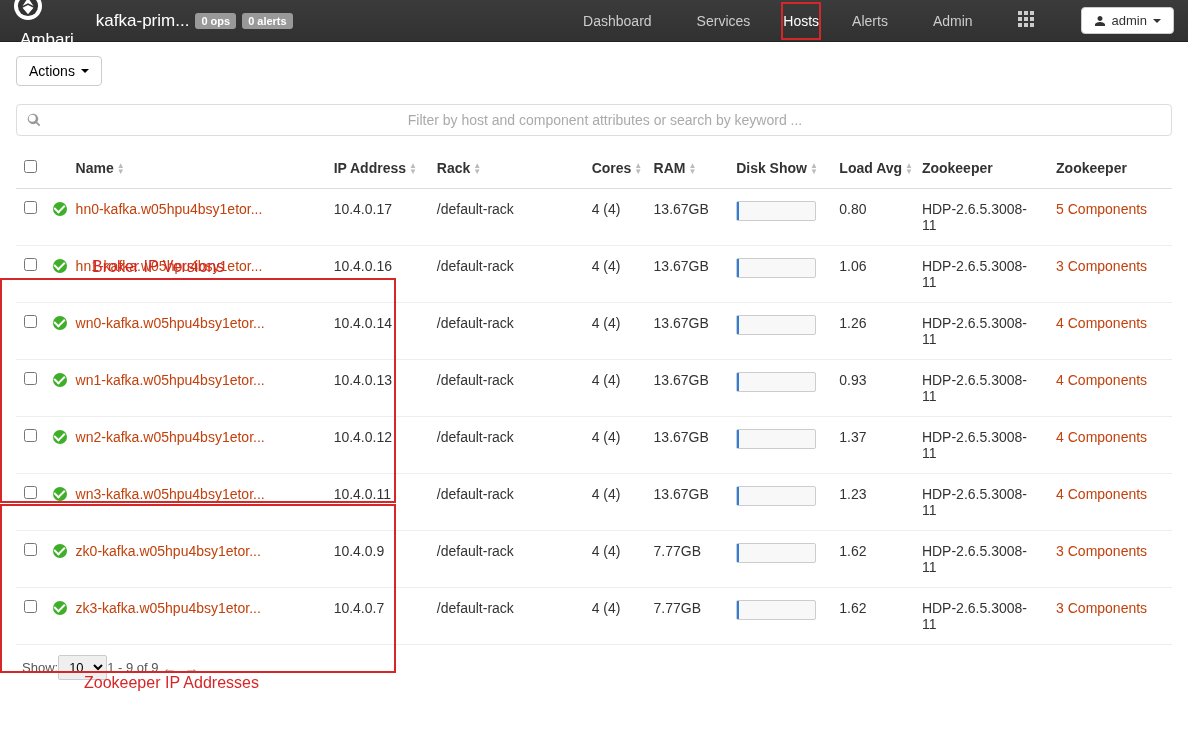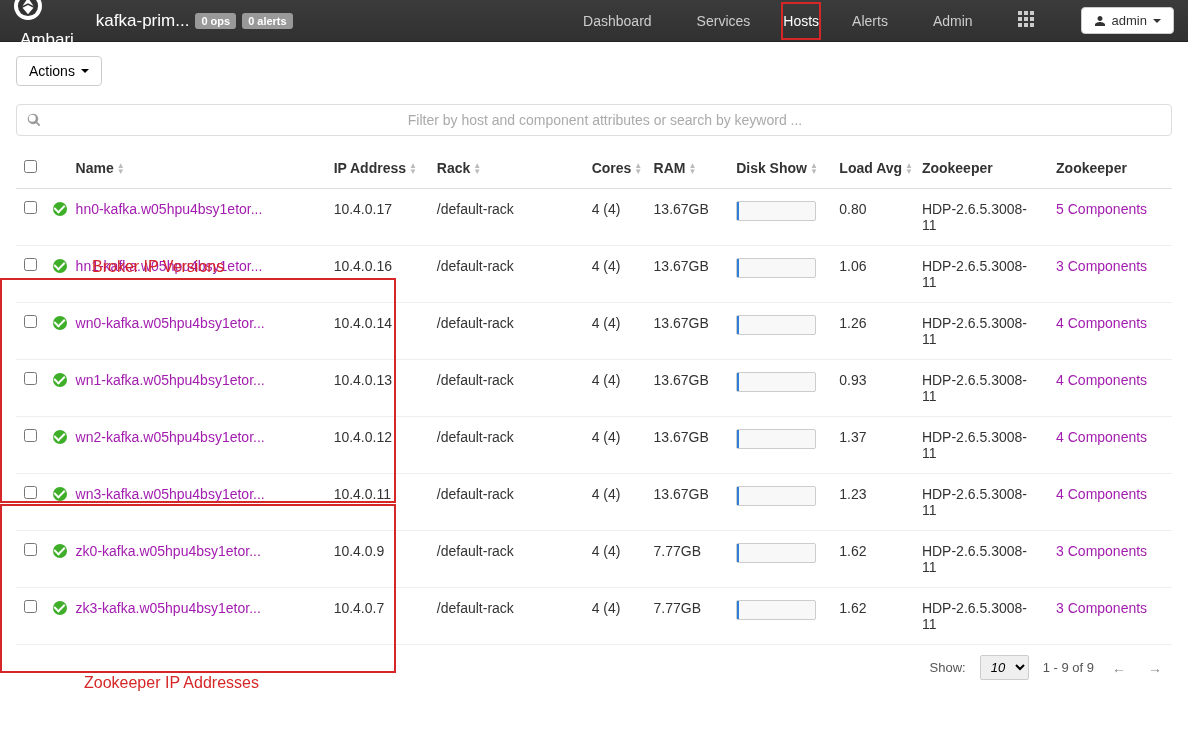--- a/index.html
+++ b/index.html
@@ -115,47 +115,47 @@
   .status-ok {
     width:14px; height:14px; border-radius:50%;
     background:#3fae29; display:inline-flex;
     align-items:center; justify-content:center;
   }
   .status-ok::after {
     content:""; width:5px; height:8px;
     border:solid #fff; border-width:0 2px 2px 0;
     transform:rotate(45deg) translate(-1px,-1px);
   }
-  a.link { color:#a21caf; text-decoration:none; cursor:pointer; }
+  a.link { color:#c2410c; text-decoration:none; cursor:pointer; }
   .disk-bar {
     width:80px; height:20px; border:1px solid #ccc;
     border-radius:2px; background:#f8f8f8; position:relative;
     display:inline-block;
   }
   .disk-bar::before {
     content:""; position:absolute; left:0; top:0; bottom:0;
     width:2px; background:#2f7ed8;
   }
   
   .annot-box {
     position:absolute; border:2px solid #d62728;
     pointer-events:none; z-index:5;
   }
   .annot-label {
     position:absolute; color:#d62728;
     font-size:16px; pointer-events:none; z-index:6;
   }
   
   .pager {
-    display:flex; justify-content:flex-end; align-items:center;
-    gap:14px; padding:10px 6px 11px; color:#555; font-size:13px;
+    display:flex; align-items:center;
+    padding:10px 6px 11px; color:#555; font-size:13px;
   }
   .pager select {
     border:1px solid #ccc; border-radius:2px; padding:3px 6px;
-    font-size:13px; cursor:pointer;font-style:italic;
+    font-size:13px; cursor:pointer;
   }
   .pager .arrow { cursor:pointer; color:#888; font-size:14px; padding:0 4px; }
 </style>
 </head>
 <body>
 
 <div class="navbar">
   <div class="logo-wrap">
     <span class="logo">
       <svg viewBox="0 0 24 24">

